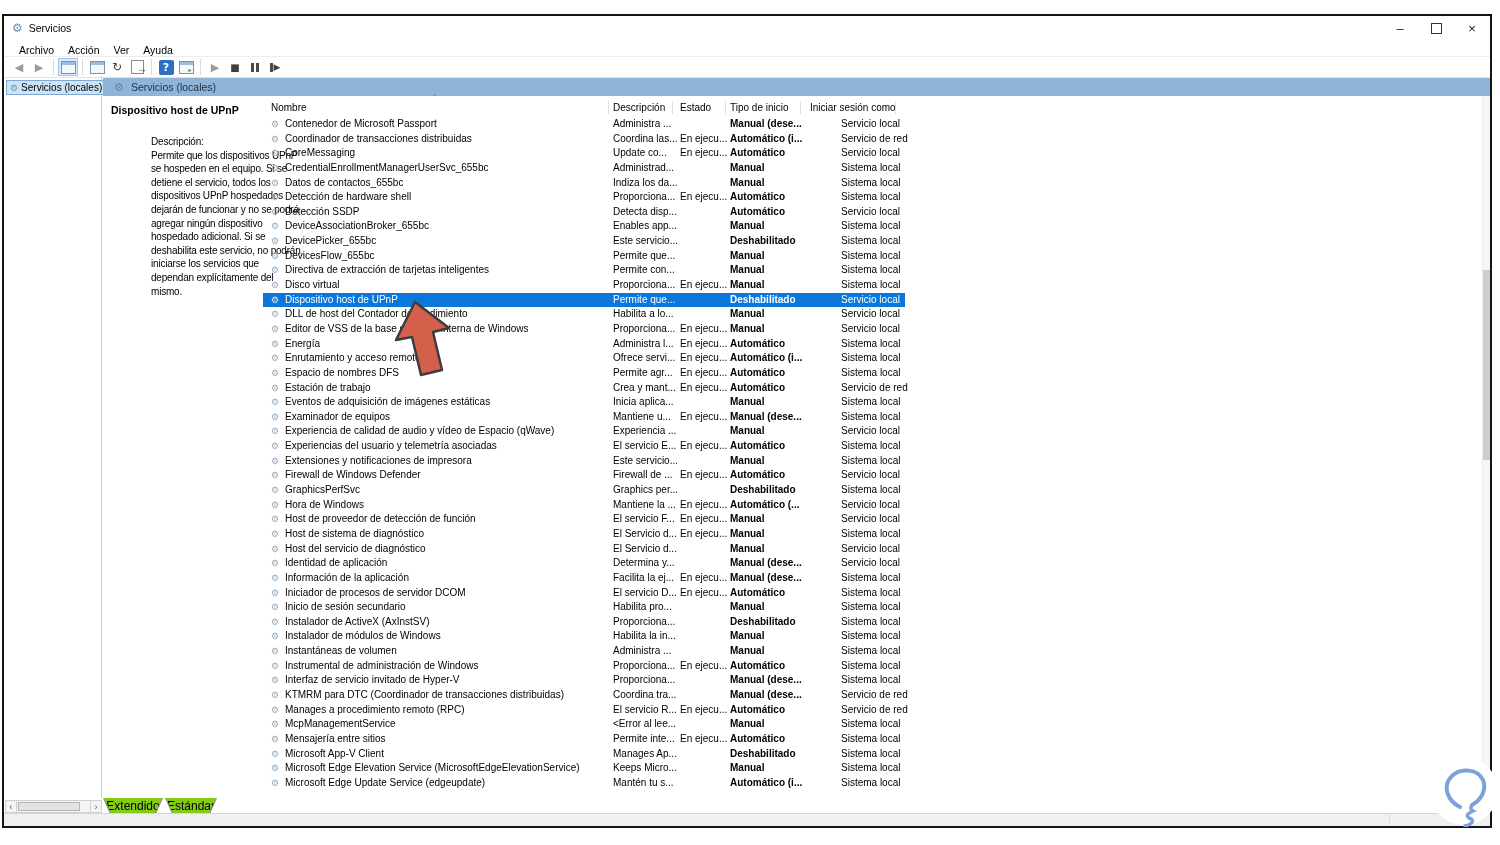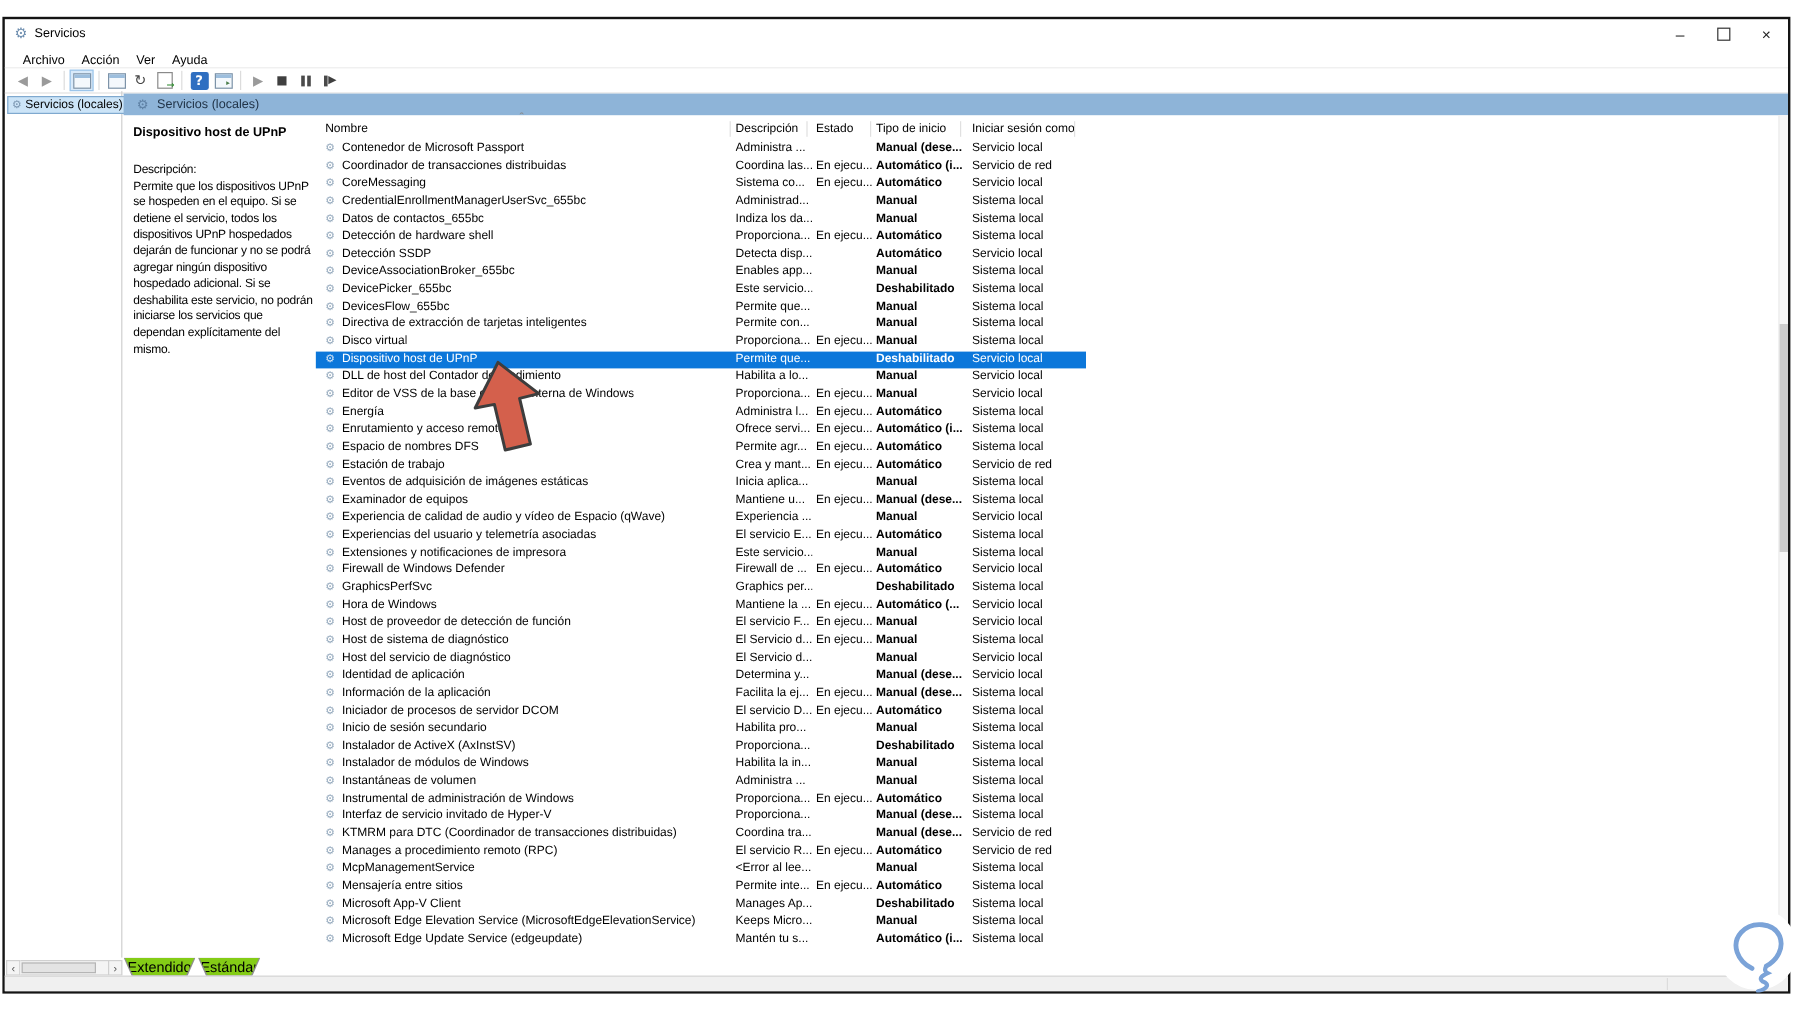--- a/index.html
+++ b/index.html
@@ -50,39 +50,39 @@
   .tree-gear{color:#7a95b0;font-size:9px;margin-right:3px;font-family:"DejaVu Sans",sans-serif;}
 
   .right-panel{position:absolute;left:99px;top:0;right:0;height:100%;}
   .results-header{position:absolute;left:0;top:2px;right:0;height:18px;background:var(--hdrblue,#8eb4d8);
                   display:flex;align-items:center;font-size:10.5px;color:#213448;}
   .header-gear{color:#5f82a6;font-size:11px;margin:0 7px 0 11px;font-family:"DejaVu Sans",sans-serif;}
 
   .desc-pane{position:absolute;left:0;top:20px;width:160px;bottom:0;box-sizing:border-box;padding:8px 4px 0 8px;font-size:10px;}
   .desc-title{font-weight:bold;font-size:10.5px;}
   .desc-label{margin-top:19px;}
-  .desc-body{width:152px;line-height:13.6px;letter-spacing:-0.2px;}
+  .desc-body{width:152px;line-height:13.6px;letter-spacing:-0.2px;margin-left:40px;}
 
   .list-panel{position:absolute;left:160px;top:20px;right:8px;bottom:0;font-size:10px;}
   .list-header{position:absolute;left:0;top:2px;right:0;height:18px;}
   .hdr-label{position:absolute;top:4px;white-space:nowrap;}
   .hdr-name{left:8px;}  .hdr-desc{left:350px;} .hdr-est{left:417px;} .hdr-tipo{left:467px;} .hdr-logon{left:547px;}
   .hdr-sep{position:absolute;top:3px;width:1px;height:13px;background:#e0e0e0;}
   .sort-caret{position:absolute;left:170px;top:-5px;color:#888;font-size:11px;}
 
   .rows{position:absolute;left:0;top:21px;right:0;bottom:0;overflow:hidden;}
   .svc-row{position:relative;height:14.65px;width:642px;white-space:nowrap;}
   .svc-row.selected{background:var(--sel,#0c77da);color:#fff;}
   .svc-row.selected .svc-icon{color:#d9e7f5;}
   .svc-icon{position:absolute;left:8px;top:1px;font-size:9px;color:#93a8bc;line-height:12px;font-family:"DejaVu Sans",sans-serif;}
   .c-name{position:absolute;left:22px;top:1px;max-width:322px;overflow:hidden;}
   .c-desc{position:absolute;left:350px;top:1px;width:64px;overflow:hidden;}
   .c-est{position:absolute;left:417px;top:1px;width:48px;overflow:hidden;}
   .c-tipo{position:absolute;left:467px;top:1px;width:78px;overflow:hidden;font-weight:bold;}
-  .c-logon{position:absolute;left:547px;top:1px;width:95px;overflow:hidden;}
+  .c-logon{position:absolute;left:578px;top:1px;width:95px;overflow:hidden;}
 
   .v-scroll{position:absolute;right:0;top:20px;bottom:0;width:7px;background:#f6f6f6;border-left:1px solid #ebebeb;}
   .v-thumb{position:absolute;left:0;right:0;top:174px;height:190px;background:#cdcdcd;}
 
   
   .h-scroll{position:absolute;left:1px;bottom:13px;width:97px;height:13px;display:flex;box-sizing:border-box;}
   .h-btn{width:12px;display:flex;align-items:center;justify-content:center;font-size:9px;color:#555;
          background:#f4f4f4;border:1px solid #d0d0d0;box-sizing:border-box;}
   .h-track{flex:1;background:#f4f4f4;border-top:1px solid #d0d0d0;border-bottom:1px solid #d0d0d0;position:relative;box-sizing:border-box;}
   .h-thumb{position:absolute;left:1px;top:1px;bottom:1px;width:62px;background:#e3e3e3;border:1px solid #b5b5b5;box-sizing:border-box;}
@@ -216,21 +216,21 @@
                 <span class="svc-icon">⚙</span>
                 <span class="c-name">Coordinador de transacciones distribuidas</span>
                 <span class="c-desc">Coordina las...</span>
                 <span class="c-est">En ejecu...</span>
                 <span class="c-tipo">Automático (i...</span>
                 <span class="c-logon">Servicio de red</span>
               </div>
               <div class="svc-row">
                 <span class="svc-icon">⚙</span>
                 <span class="c-name">CoreMessaging</span>
-                <span class="c-desc">Sistema co...</span>
+                <span class="c-desc">Update co...</span>
                 <span class="c-est">En ejecu...</span>
                 <span class="c-tipo">Automático</span>
                 <span class="c-logon">Servicio local</span>
               </div>
               <div class="svc-row">
                 <span class="svc-icon">⚙</span>
                 <span class="c-name">CredentialEnrollmentManagerUserSvc_655bc</span>
                 <span class="c-desc">Administrad...</span>
                 <span class="c-est"></span>
                 <span class="c-tipo">Manual</span>

